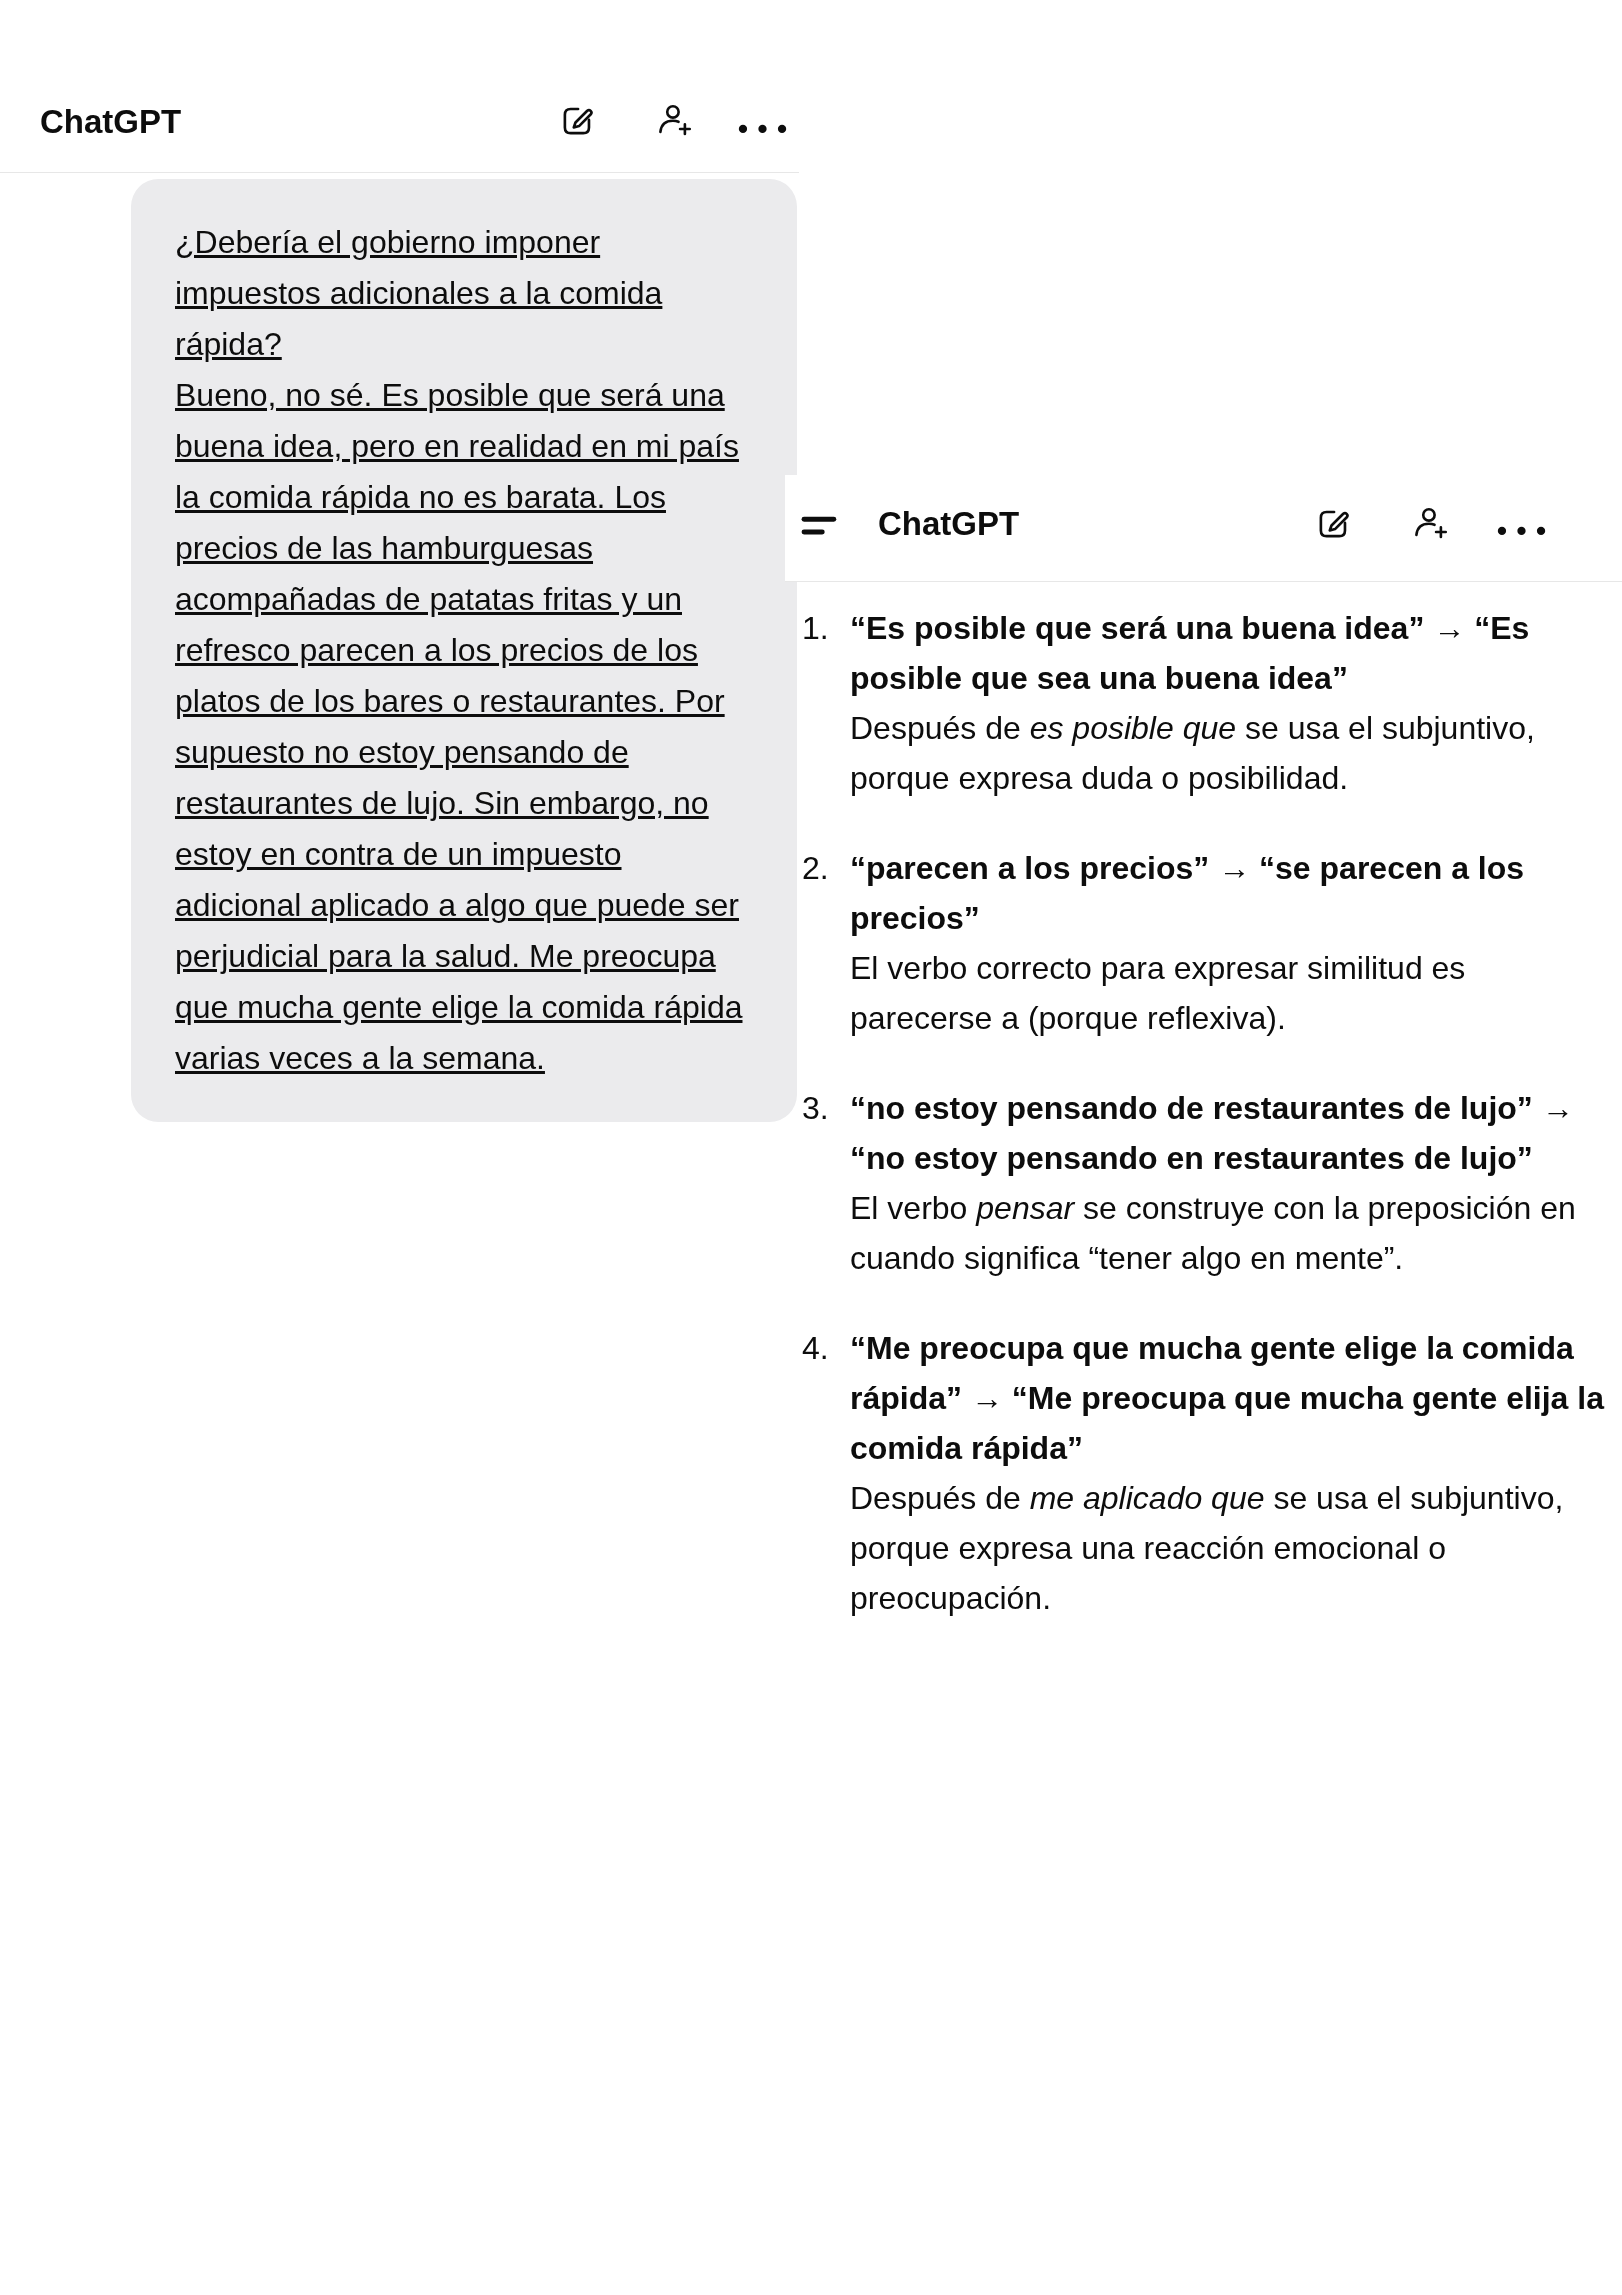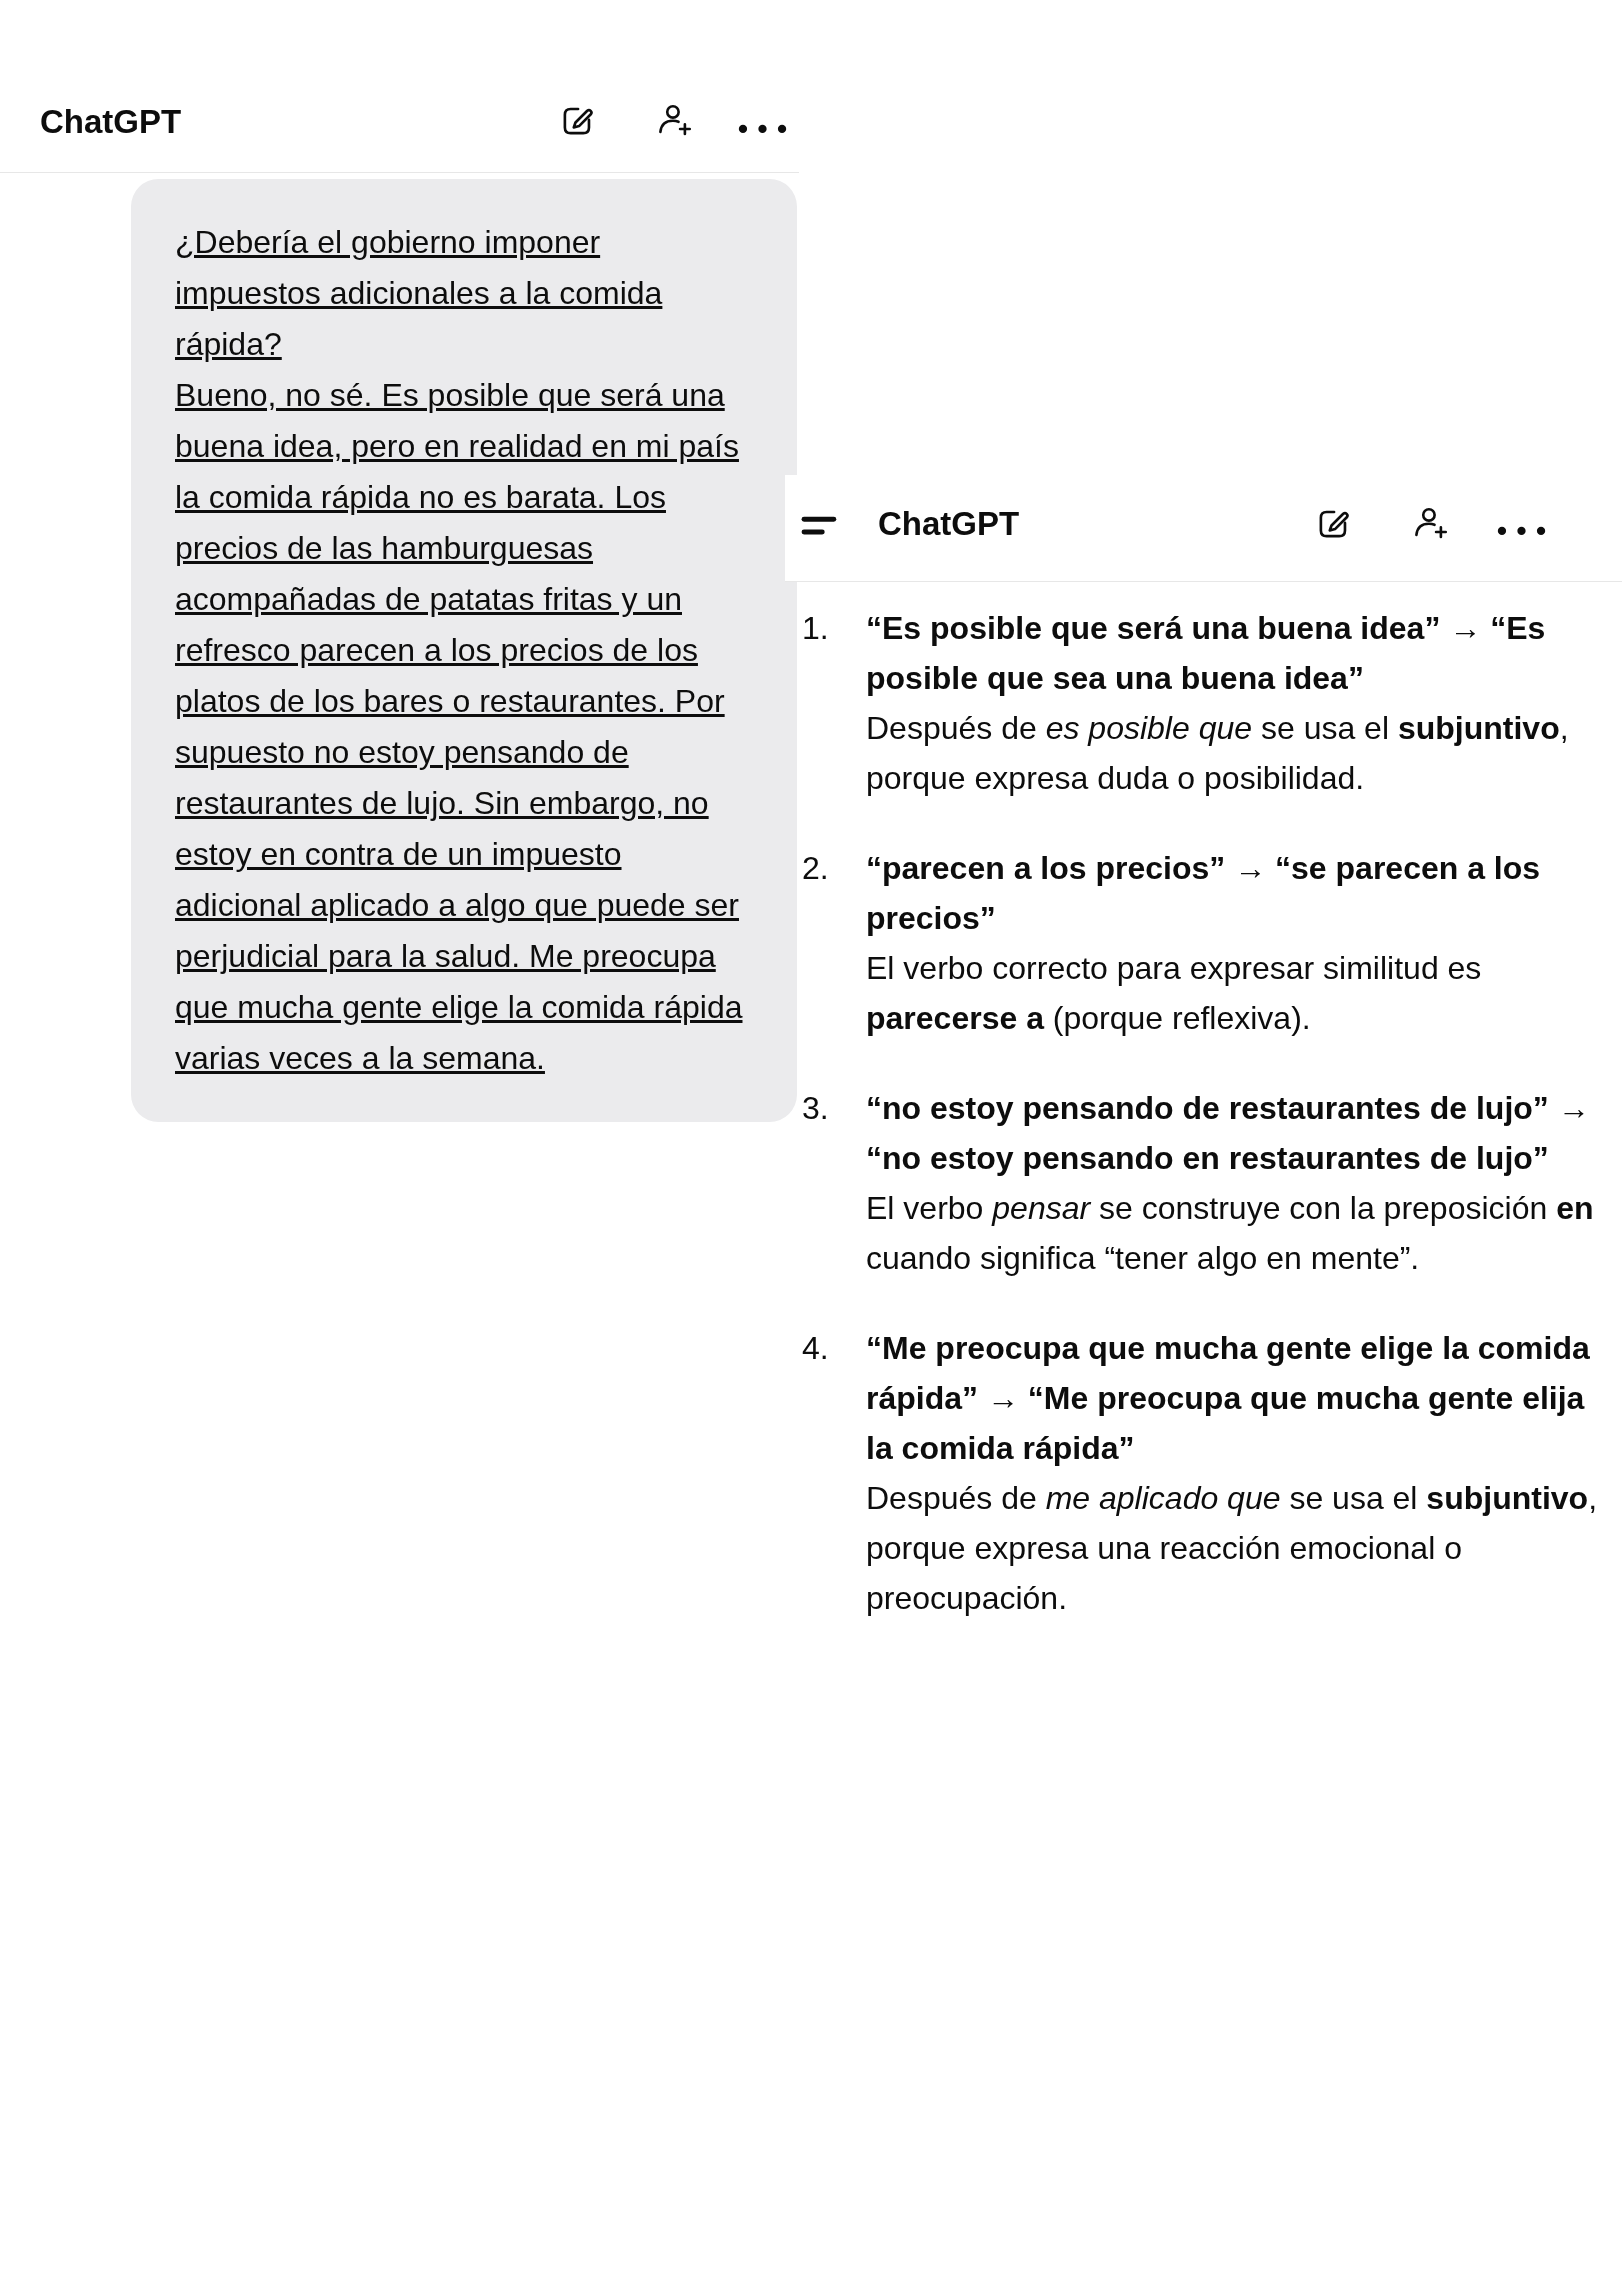--- a/index.html
+++ b/index.html
@@ -23,24 +23,24 @@
   
   .right-header{position:absolute;left:785px;top:475px;width:838px;height:106px;background:#fff;border-bottom:1.7px solid #e7e7e7;}
   .rh-menu{left:16px;top:40px;}
   .right-title{position:absolute;left:93px;top:30px;font-size:33px;font-weight:700;line-height:38px;}
   .rh-compose{left:529px;top:29px;}
   .rh-person{left:624px;top:27.5px;}
   .rh-dots{left:710px;top:49px;}
   .corrections{position:absolute;left:802px;top:603px;width:802px;font-size:32px;line-height:50px;}
   .correction{display:flex;margin-bottom:40px;}
   .correction .num{flex:none;width:48px;}
-  .correction .ctext{flex:1;min-width:0;margin-left:16px;}
+  .correction .ctext{flex:1;min-width:0;}
   .correction .heading{font-weight:700;}
   .seg-r{font-weight:400;}
-  .seg-b{font-weight:700;}
+  .seg-b{font-weight:400;}
   .seg-i{font-style:italic;}
   .seg-x{color:#ea2110;font-weight:700;}
   svg{display:block;}
   svg .st{fill:none;stroke:#0d0d0d;stroke-width:4.6;stroke-linecap:round;stroke-linejoin:round;}
   svg .fl{fill:#0d0d0d;stroke:none;}
 </style>
 </head>
 <body>
 
 <div class="app">

